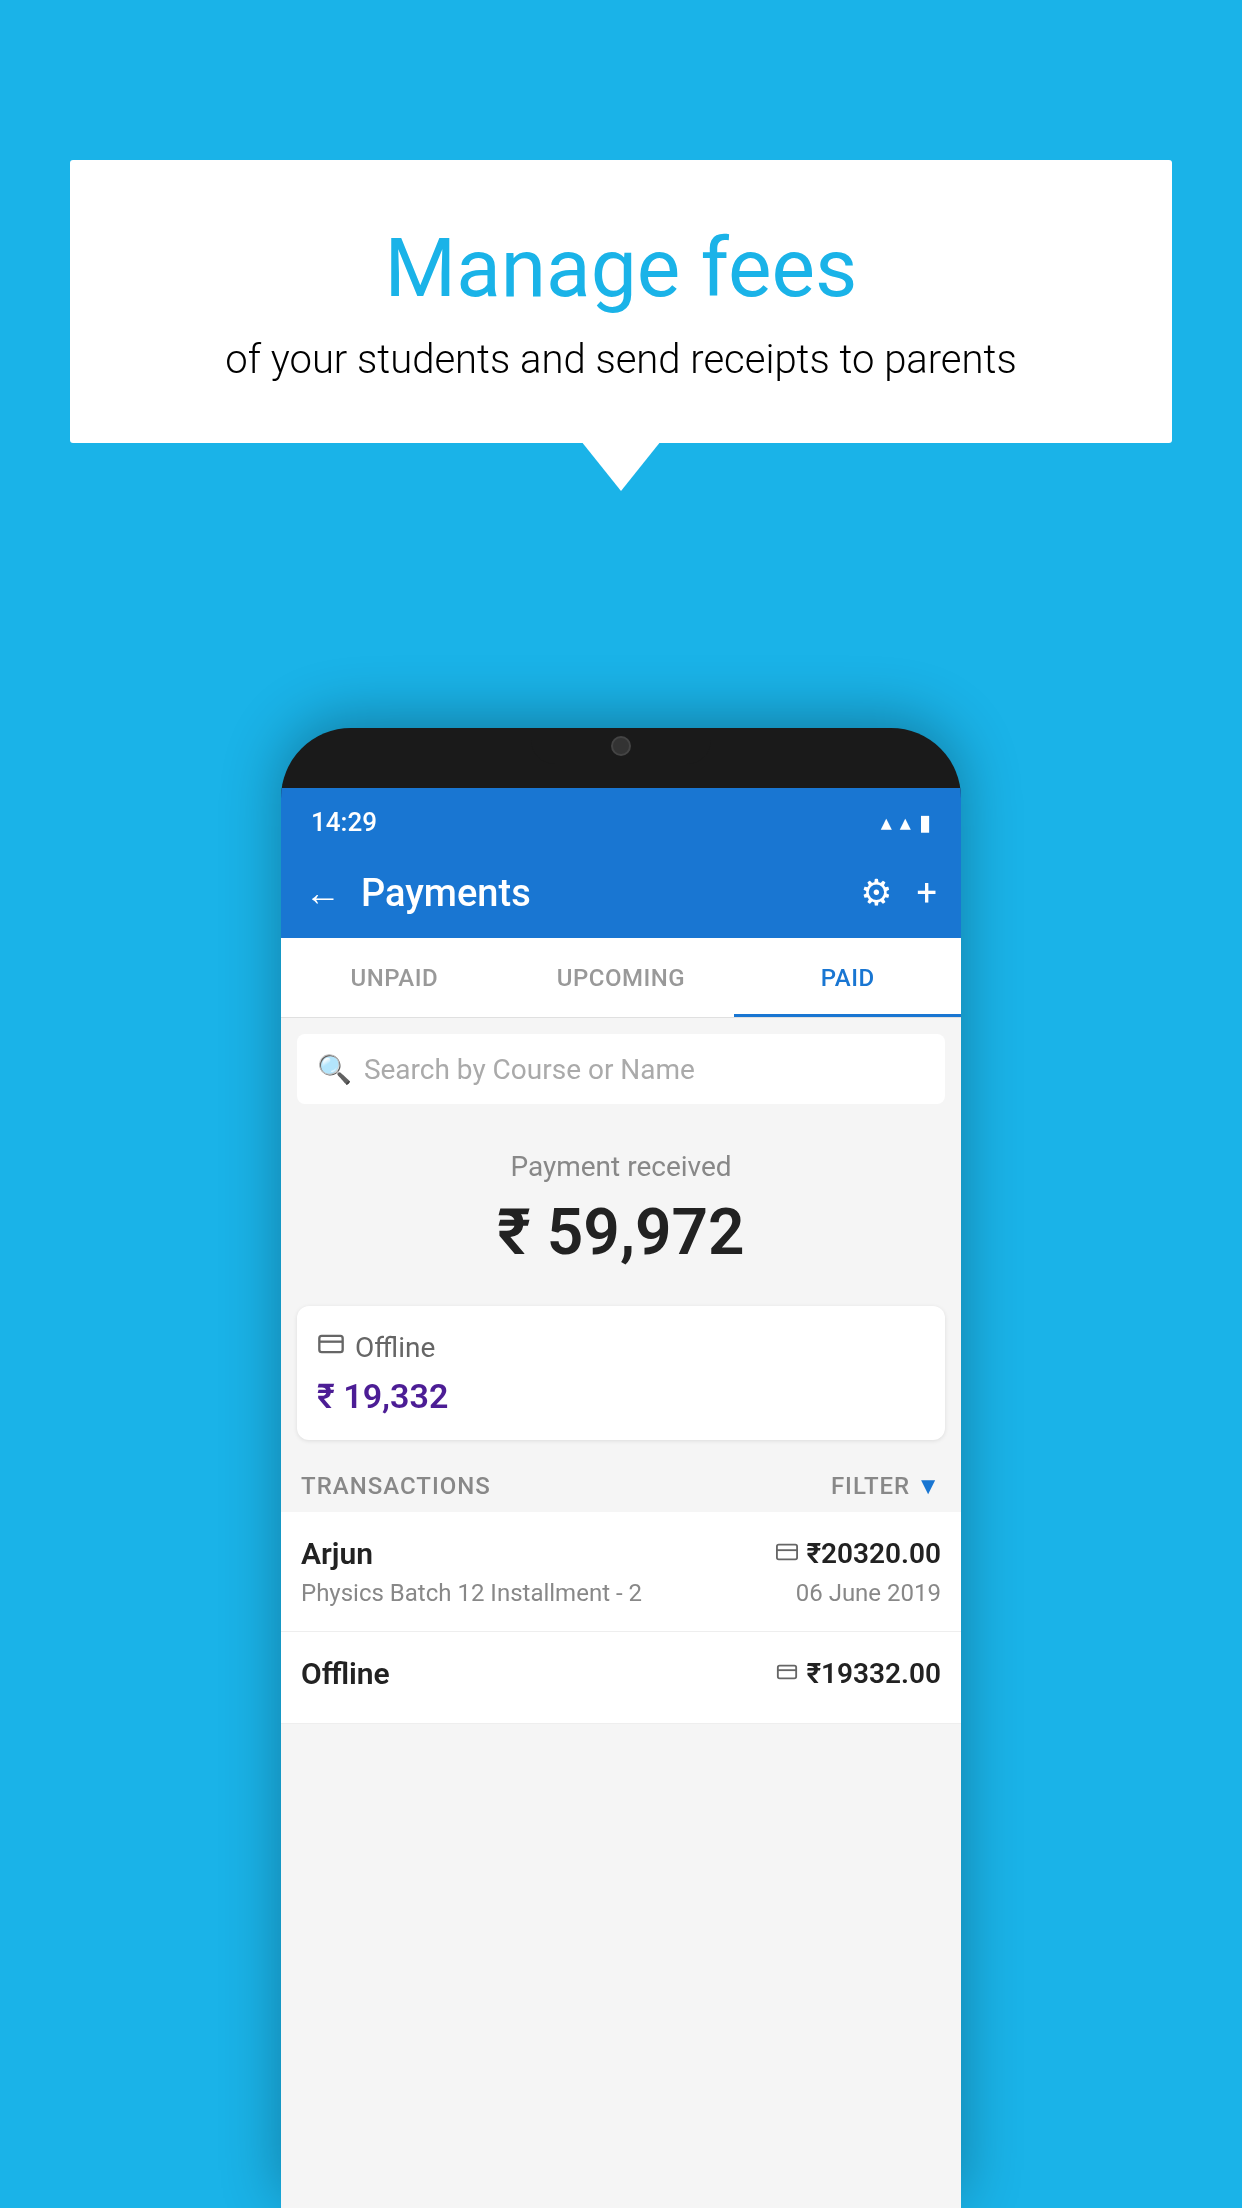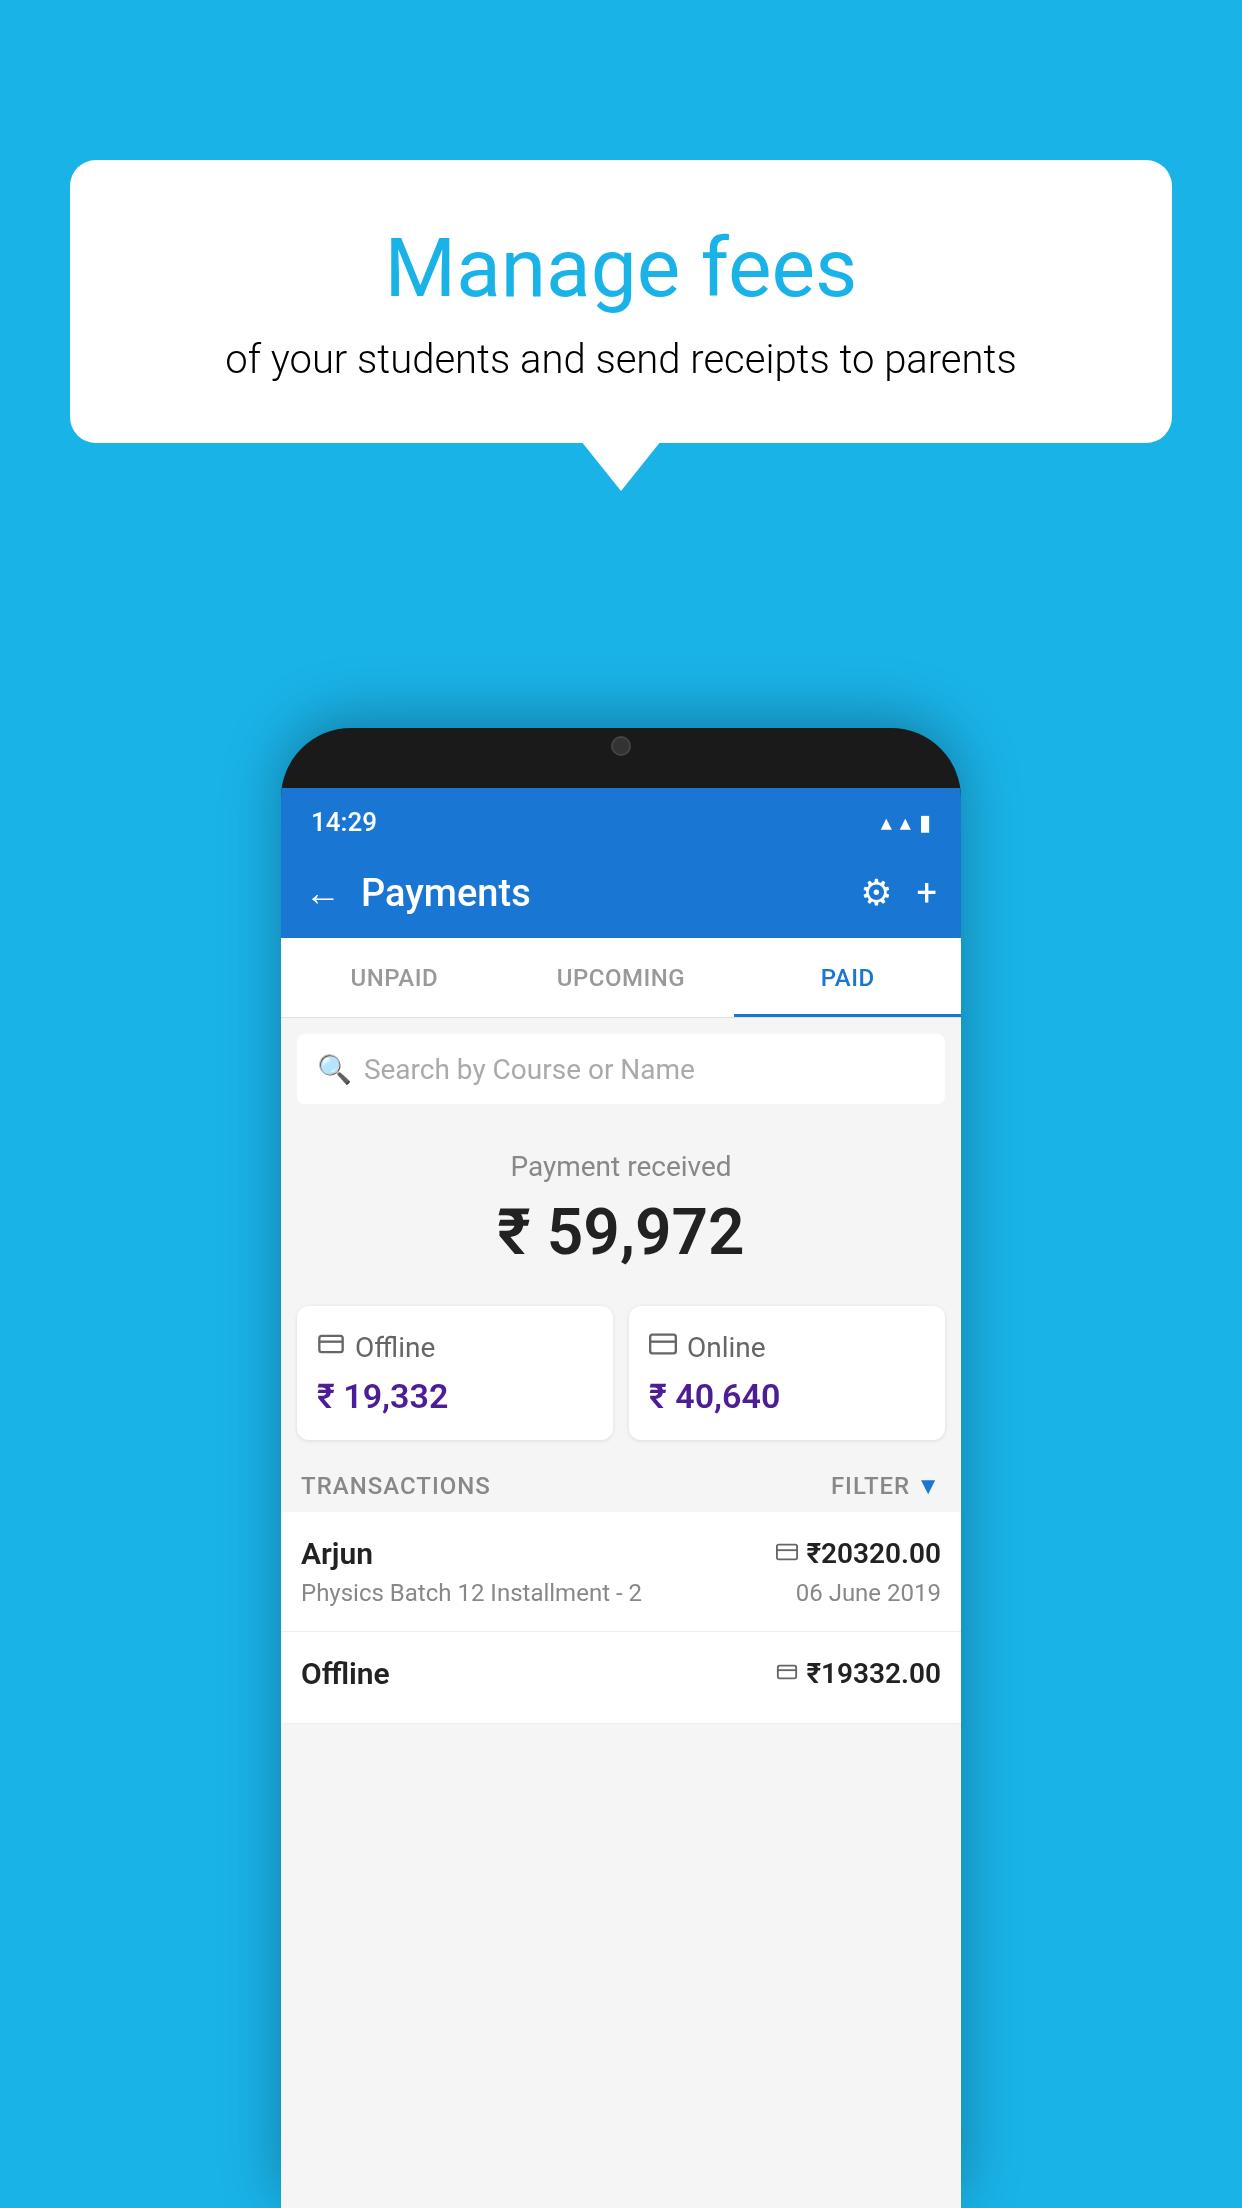--- a/index.html
+++ b/index.html
@@ -16,21 +16,21 @@
     
     .speech-bubble-wrapper {
       position: absolute;
       top: 160px;
       left: 70px;
       right: 70px;
     }
 
     .speech-bubble {
       background: white;
-      border-radius: 26px;
+      border-radius: 3px;
       padding: 60px 50px 60px 50px;
       text-align: center;
       position: relative;
     }
 
     .speech-bubble::after {
       content: '';
       position: absolute;
       bottom: -48px;
       left: 50%;
@@ -434,32 +434,20 @@
             <div class="card-header">
               <span class="card-icon">
                 <svg width="28" height="28" viewBox="0 0 24 24" fill="none" stroke="#666" stroke-width="2">
                   <rect x="2" y="5" width="20" height="14" rx="2"></rect>
                   <line x1="2" y1="10" x2="22" y2="10"></line>
                 </svg>
               </span>
               <span class="card-label">Offline</span>
             </div>
             <div class="card-amount">₹ 19,332</div>
-          </div>
-          <div class="payment-card">
-            <div class="card-header">
-              <span class="card-icon">
-                <svg width="28" height="28" viewBox="0 0 24 24" fill="none" stroke="#666" stroke-width="2">
-                  <rect x="1" y="4" width="22" height="16" rx="2" ry="2"></rect>
-                  <line x1="1" y1="10" x2="23" y2="10"></line>
-                </svg>
-              </span>
-              <span class="card-label">Online</span>
-            </div>
-            <div class="card-amount">₹ 40,640</div>
           </div>
         </div>
 
         <div class="transactions-header">
           <span class="transactions-label">TRANSACTIONS</span>
           <div class="filter-btn">
             <span>FILTER</span>
             <span class="filter-icon" style="color:#1976d2;">▼</span>
           </div>
         </div>

